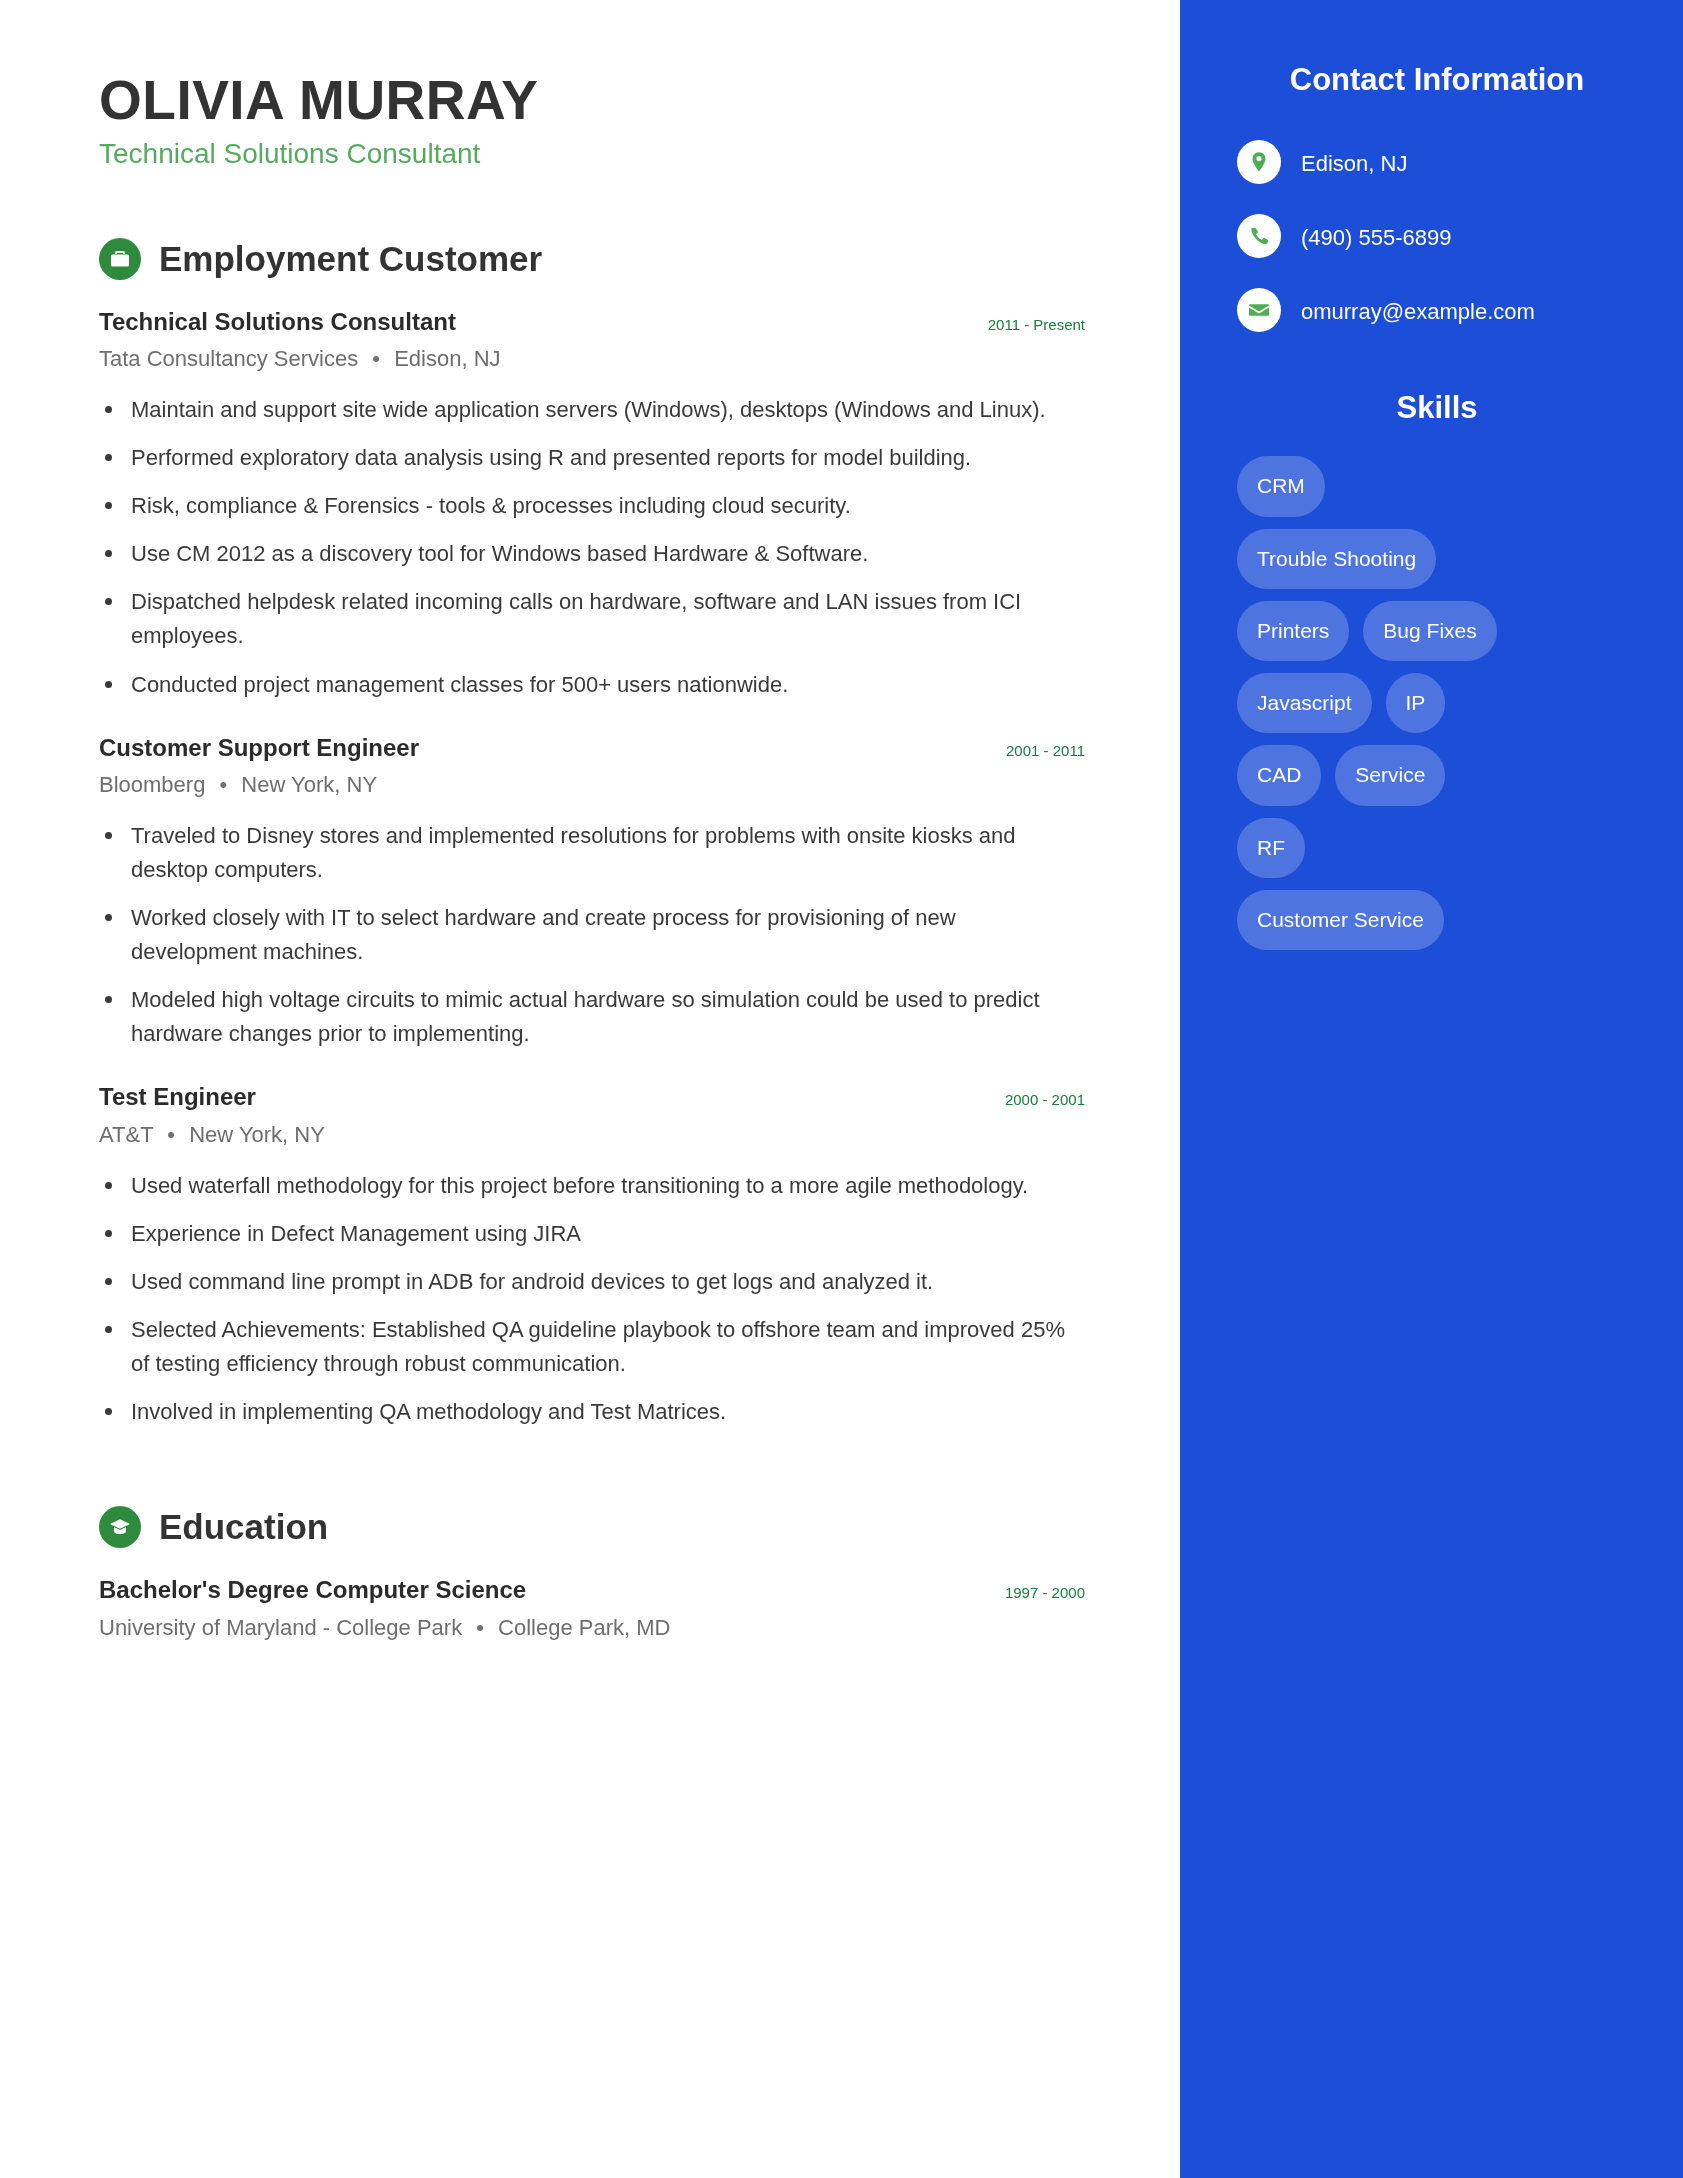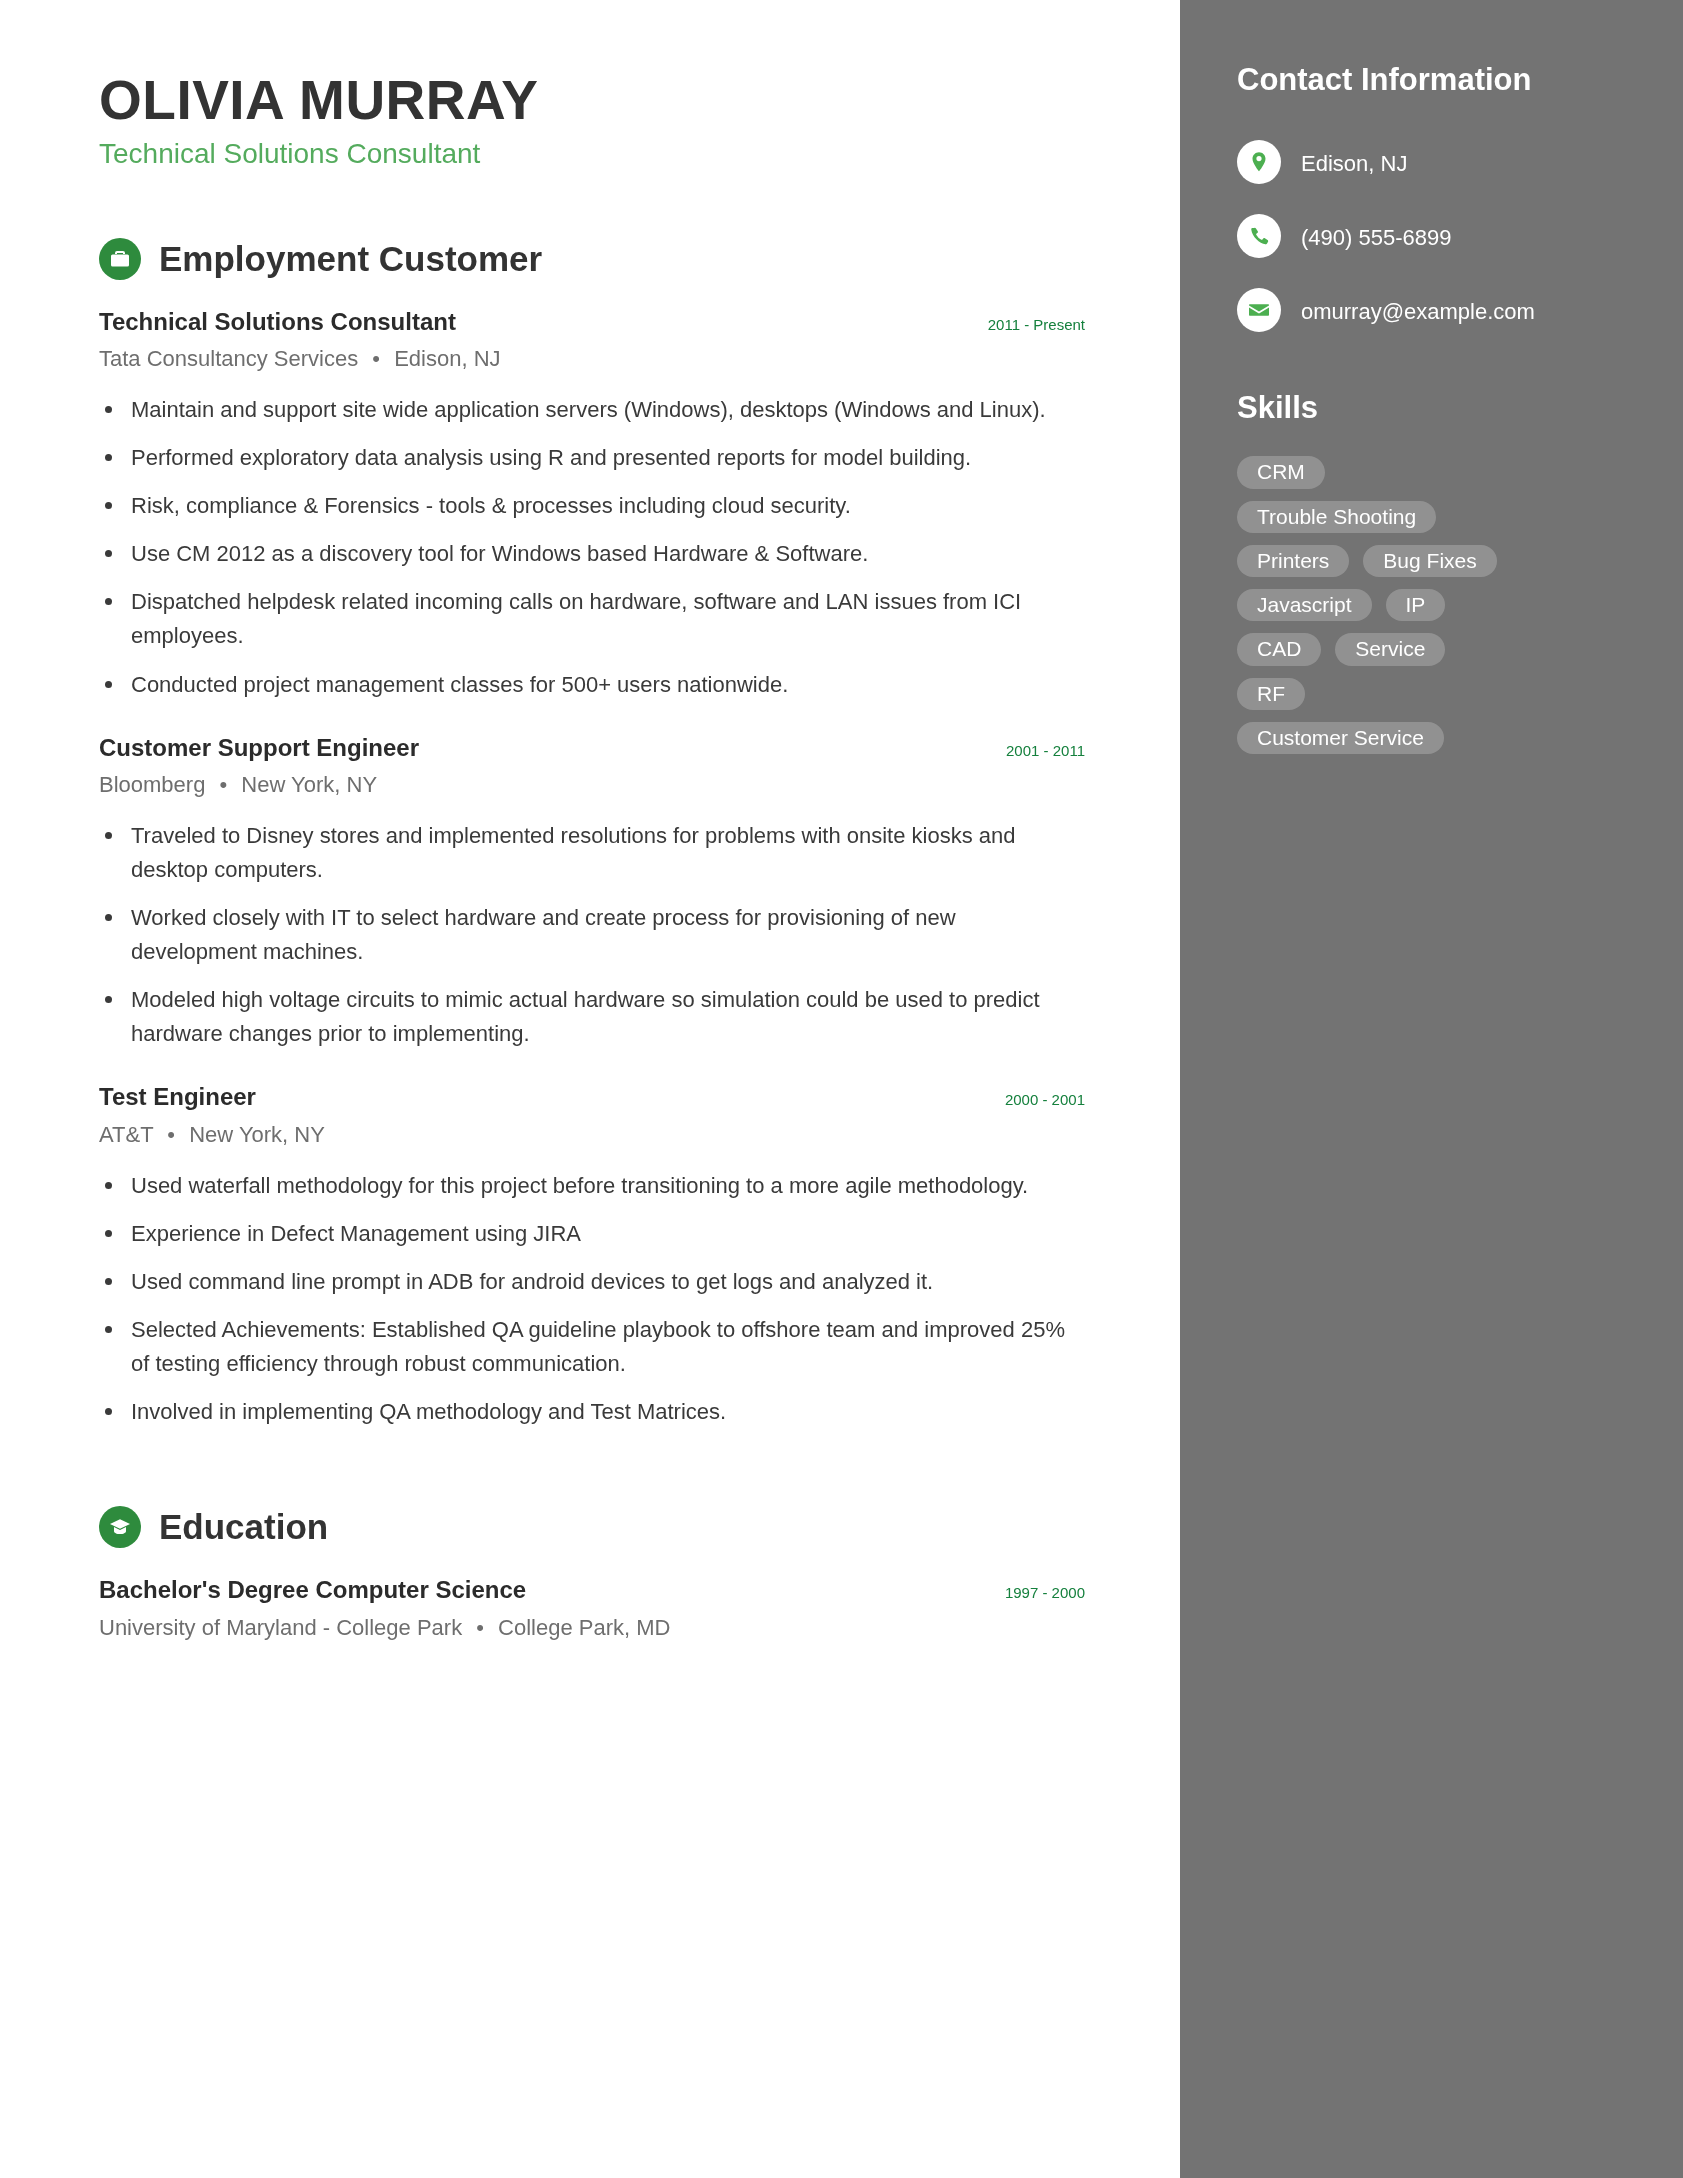--- a/index.html
+++ b/index.html
@@ -132,23 +132,24 @@
     height: 7px;
     border-radius: 50%;
     background: #3a3a3a;
   }
 
   .gap-before-edu { margin-top: 77px; }
 
   
   .sidebar {
     width: 503px;
-    background: #737373;
+    background: #1d4ed8;
     padding: 61px 46px 0 57px;
     color: #ffffff;
+    text-align: center;
   }
 
   .side-title {
     font-size: 31px;
     font-weight: bold;
     color: #ffffff;
     line-height: 1.2;
     margin-bottom: 42px;
   }
 
@@ -188,21 +189,21 @@
   .skills-wrap {
     display: flex;
     flex-wrap: wrap;
     gap: 12px 14px;
     max-width: 287px;
   }
 
   .skill-pill {
     background: rgba(255,255,255,0.22);
     border-radius: 989px;
-    padding: 3px 20px;
+    padding: 17px 20px;
     font-size: 21px;
     line-height: 1.25;
     color: #ffffff;
     white-space: nowrap;
   }
 </style>
 </head>
 <body>
 
 <div class="page">

